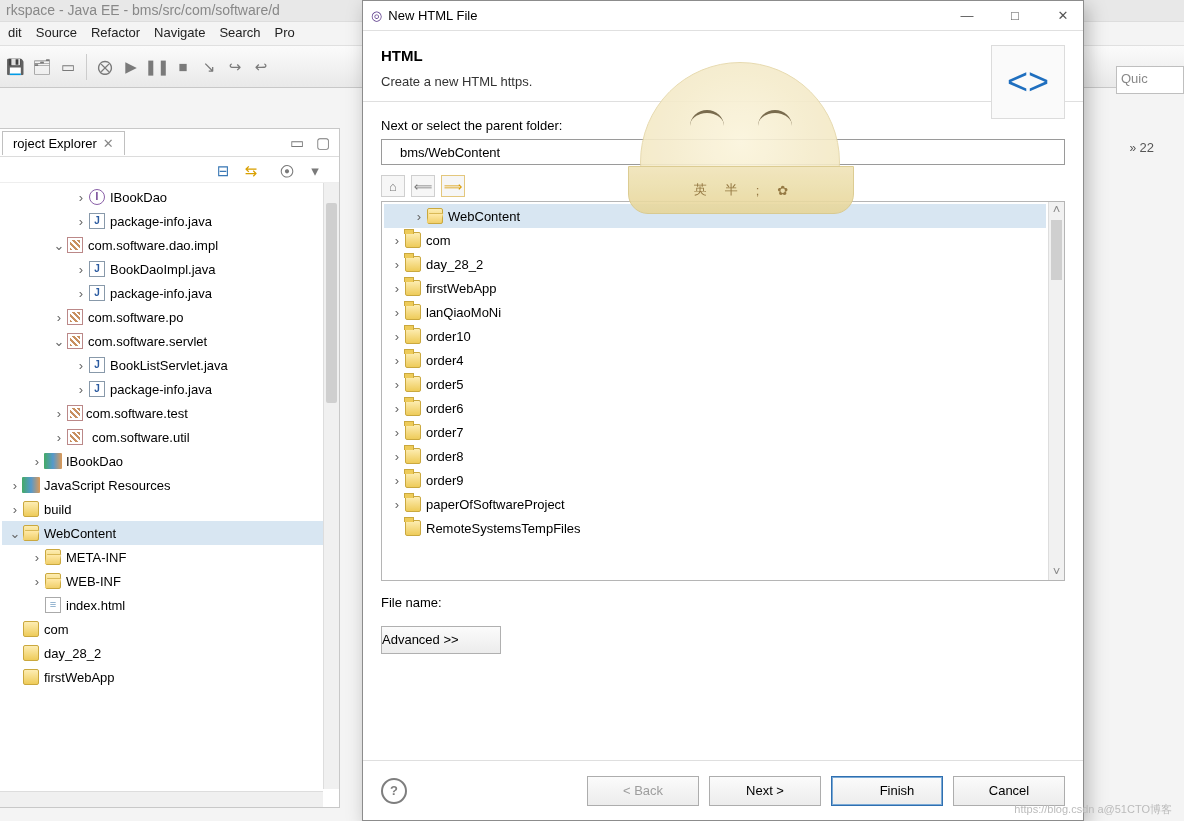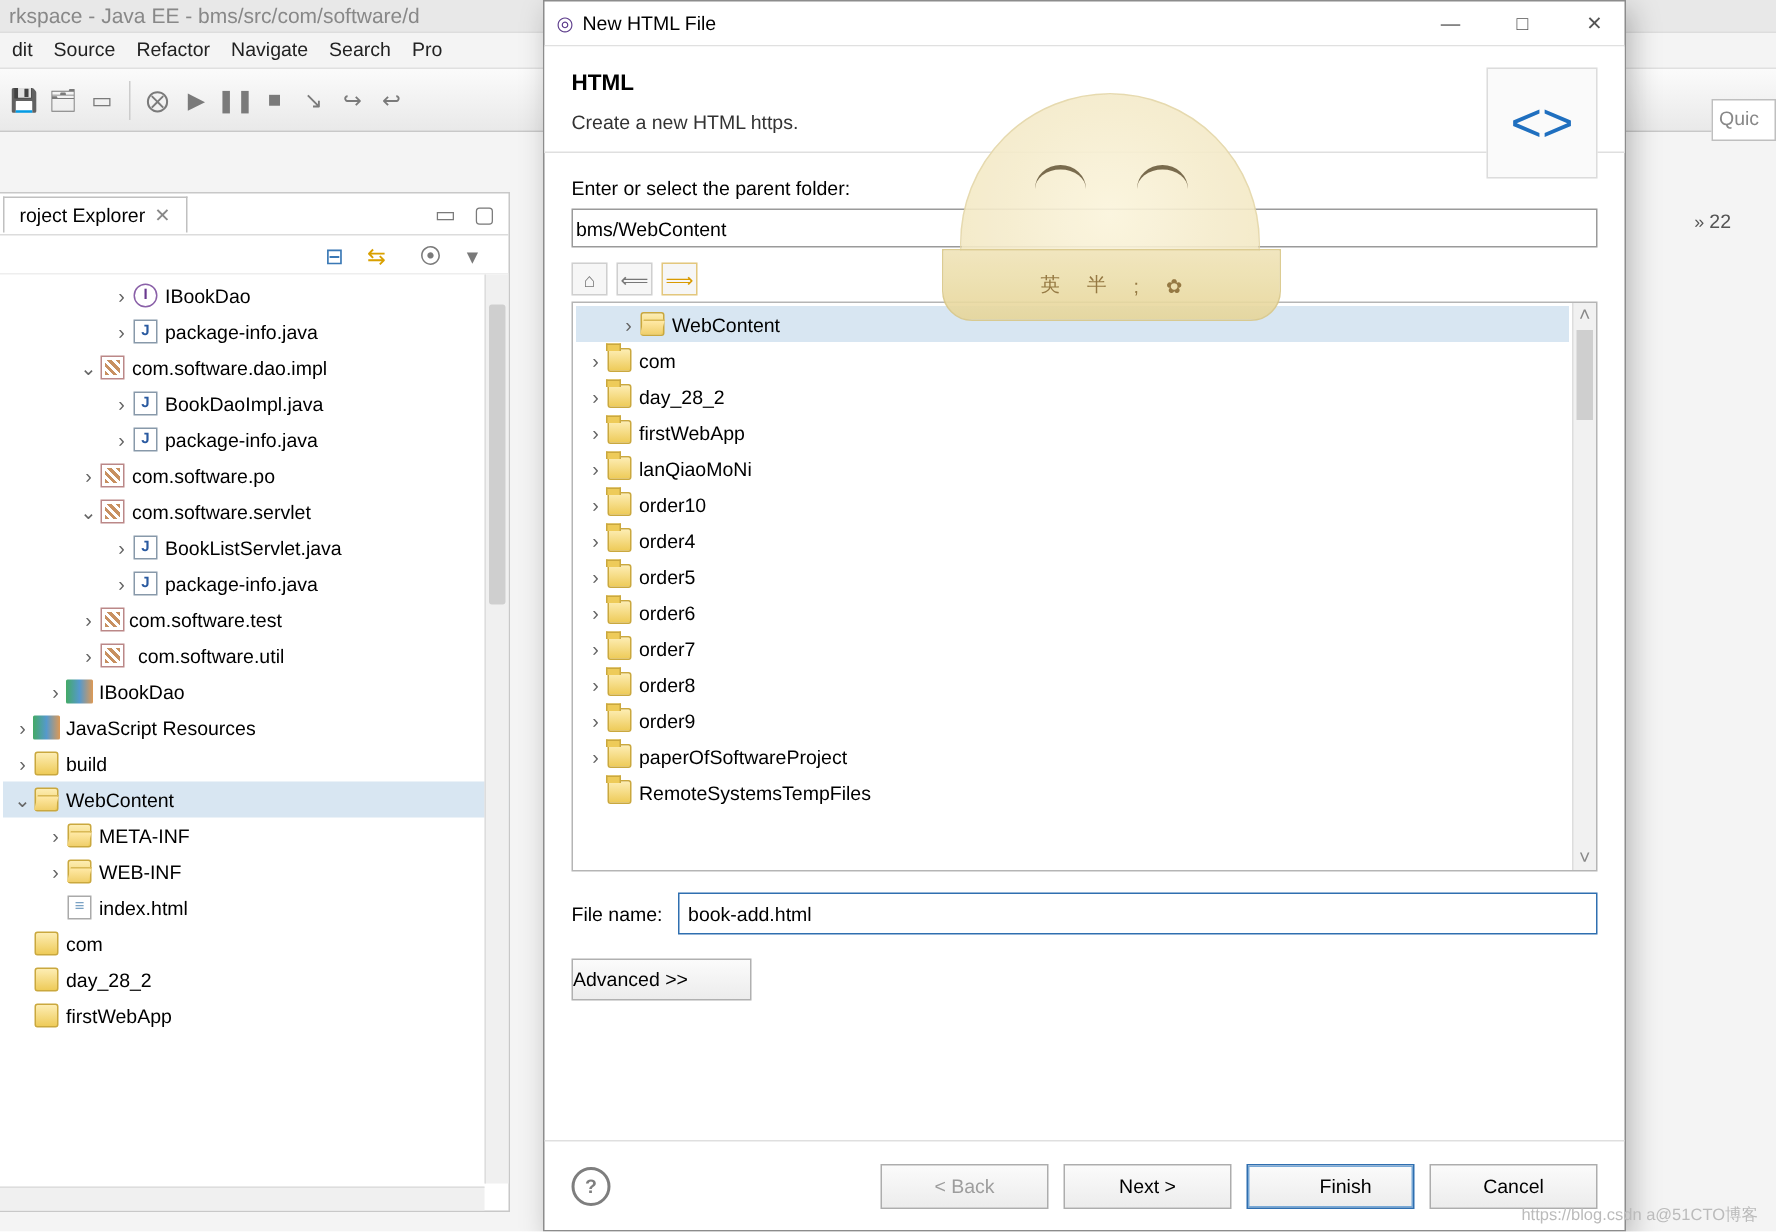--- a/index.html
+++ b/index.html
@@ -22,21 +22,21 @@
     height: 42px; background: linear-gradient(#fbfbfb,#e9e9e9);
     border-bottom: 1px solid #c8c8c8; display: flex; align-items: center;
     padding: 0 6px; gap: 6px;
   }
   .tool-bar .sep { width: 1px; height: 26px; background: #ccc; margin: 0 2px; }
   .tb-icon {
     width: 20px; height: 20px; display: inline-flex; align-items: center;
     justify-content: center; color: #7a7a7a; font-size: 15px;
   }
   .quick-access {
-    position: absolute; right: 0; top: 66px; width: 43px; height: 28px;
+    position: absolute; right: 0; top: 66px; width: 68px; height: 28px;
     border: 1px solid #bfbfbf; background: #fff; padding: 4px; color: #888;
     overflow: hidden;
   }
   .chev-badge {
     position: absolute; right: 30px; top: 140px; color: #555; font-size: 12px;
   }
 
   
   .proj-panel {
     position: absolute; left: 0; top: 128px; width: 340px; height: 680px;
@@ -98,21 +98,21 @@
   .dlg-banner p { margin: 0; color: #333; }
   .banner-icon {
     position: absolute; right: 18px; top: 14px; width: 74px; height: 74px;
     border: 1px solid #dcdcdc; background: #fafafa; display: flex;
     align-items: center; justify-content: center; font-size: 36px; color: #1f6fbf;
   }
 
   .dlg-body { flex: 1; padding: 16px 18px 8px 18px; display: flex; flex-direction: column; }
   .field-label { margin-bottom: 6px; }
   .text-input {
-    width: 100%; height: 26px; border: 1px solid #9a9a9a; padding: 3px 2px;
+    width: 100%; height: 26px; border: 1px solid #9a9a9a; padding: 3px 18px;
   }
 
   .folder-nav { display: flex; gap: 6px; margin: 10px 0 4px 0; }
   .nav-btn {
     width: 24px; height: 22px; border: 1px solid #cfcfcf; background: #f6f6f6;
     display: inline-flex; align-items: center; justify-content: center; color: #777;
   }
   .nav-btn.fwd { color: #d99a00; border-color: #e3c77d; }
 
   .folder-tree-wrap {
@@ -407,21 +407,21 @@
 
   <div class="dlg-banner">
     <div>
       <h2>HTML</h2>
       <p>Create a new HTML https.</p>
     </div>
     <div class="banner-icon">&lt;&gt;</div>
   </div>
 
   <div class="dlg-body">
-    <div class="field-label">Enter or select the parent folder:</div>
+    <div class="field-label">Next or select the parent folder:</div>
     <input class="text-input" value="bms/WebContent" style="">
 
     <div class="folder-nav">
       <span class="nav-btn">⌂</span>
       <span class="nav-btn">⟸</span>
       <span class="nav-btn fwd">⟹</span>
     </div>
 
     <div class="folder-tree-wrap">
       <div class="folder-tree" id="dlg-tree">
@@ -526,21 +526,20 @@
         </div>
       <div class="ft-scroll">
         <div class="up">˄</div>
           <div class="thumb"></div>
           <div class="dn" style="position:absolute;bottom:0;left:0;right:0">˅</div>
       </div>
     </div>
 
     <div class="filename-row">
       <span>File name:</span>
-      <input value="book-add.html" style="">
     </div>
 
     <div class="advanced-btn">Advanced &gt;&gt;</div>
   </div>
 
   <div class="dlg-footer">
     <div class="help-icon">?</div>
     <div class="spacer"></div>
     <div class="btn disabled">&lt; Back</div>
     <div class="btn">Next &gt;</div>

